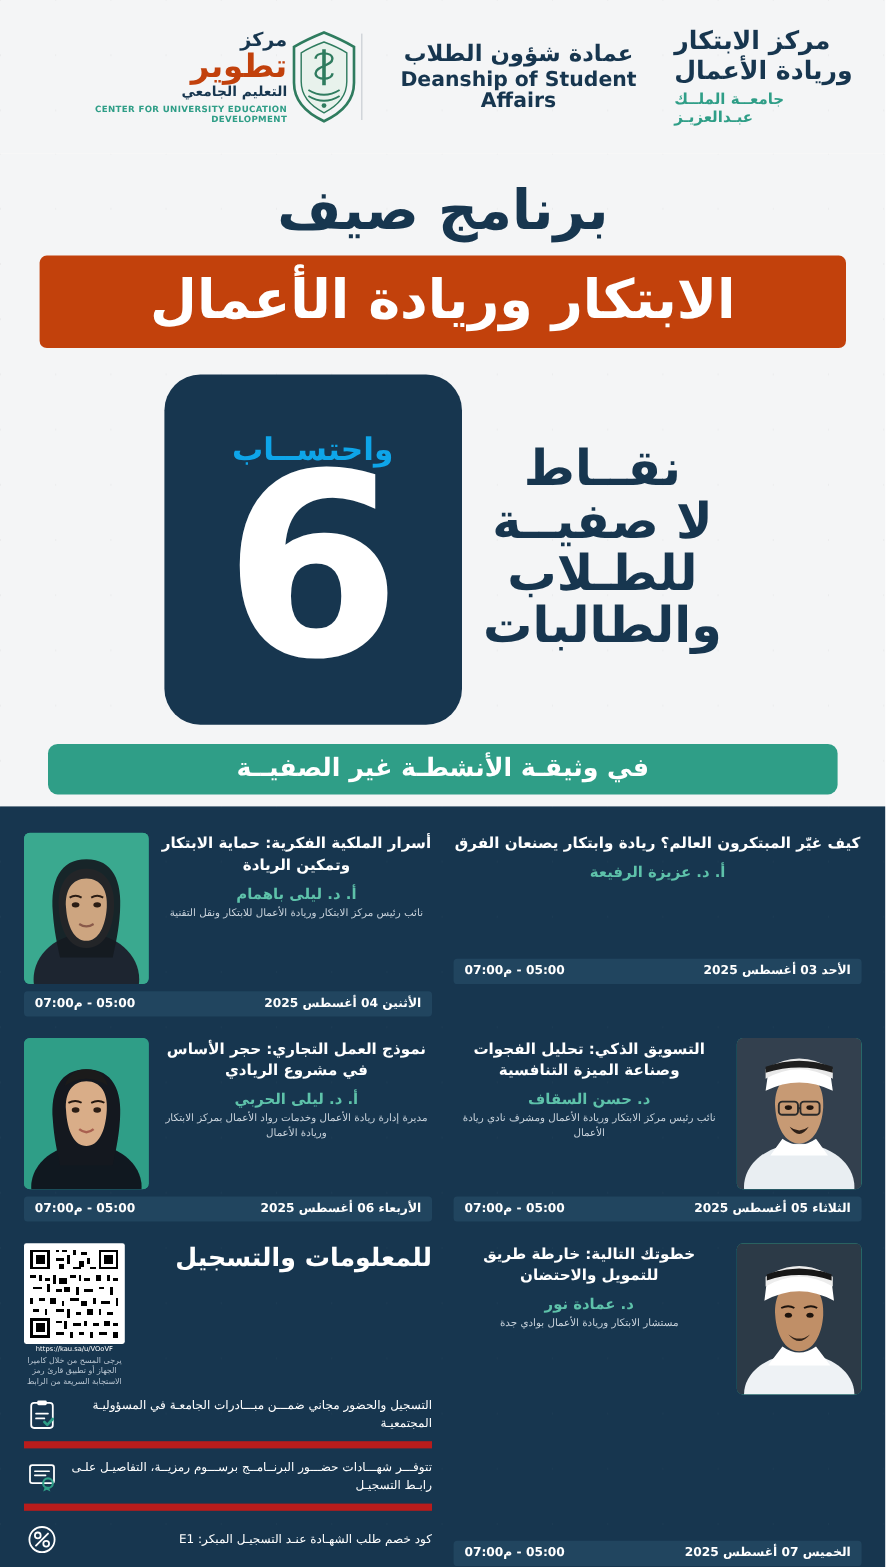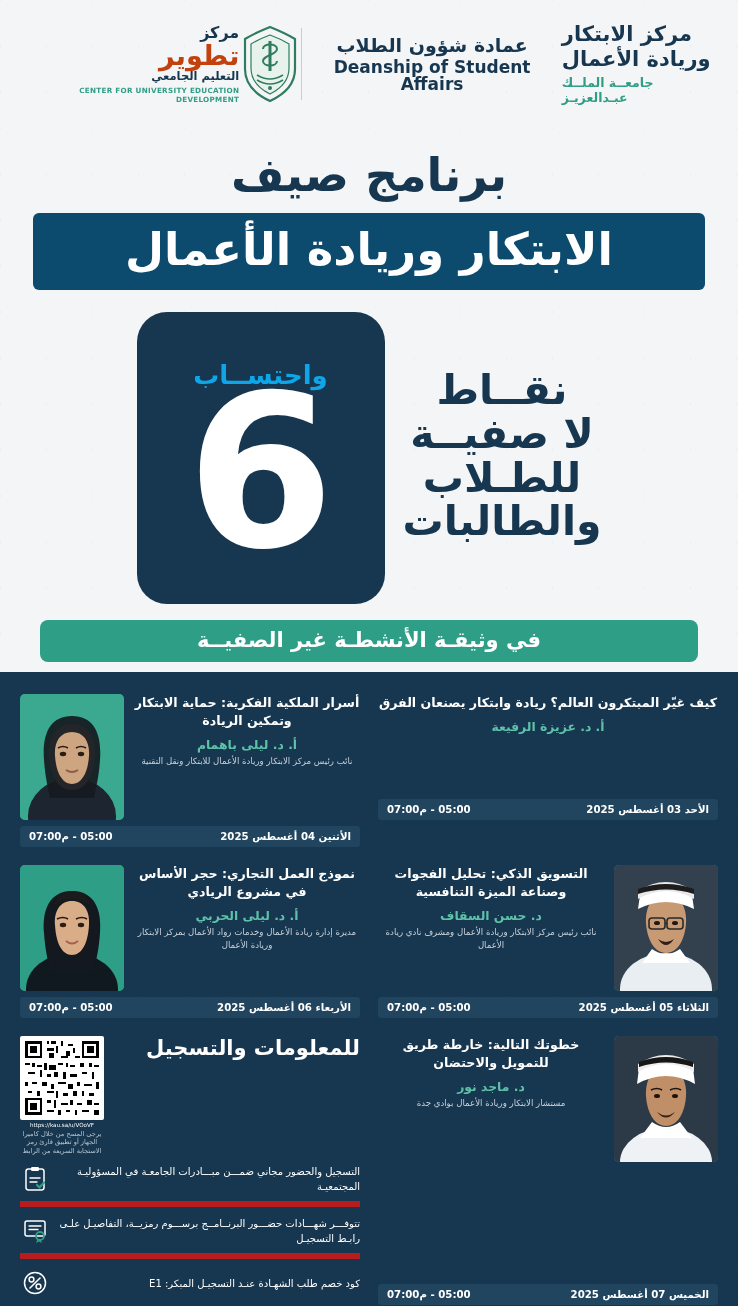--- a/index.html
+++ b/index.html
@@ -92,21 +92,21 @@
   }
   .t-summer {
     position: relative; z-index: 2;
     text-align: center; color: #17364f;
     font-size: 46px; font-weight: bold; line-height: 1.1;
     letter-spacing: -1px;
   }
   .t-band {
     position: relative; z-index: 2;
     margin: 12px 33px 0;
-    background: #0c4a6e;
+    background: #c2410c;
     border-radius: 6px;
     padding: 10px 0 14px;
     text-align: center;
   }
   .t-band span {
     color: #ffffff; font-size: 45px; font-weight: bold; letter-spacing: -1px;
   }
 
   
   .points-row {
@@ -437,21 +437,21 @@
               <path d="M38 86 q14 10 28 0 l12 16 -52 0 Z" fill="#ffffff"></path>
               <ellipse cx="43" cy="60" rx="3" ry="2.1" fill="#1e140d"></ellipse>
               <ellipse cx="61" cy="60" rx="3" ry="2.1" fill="#1e140d"></ellipse>
               <path d="M37 54 q6 -3 11 0" stroke="#1e140d" stroke-width="1.6" fill="none"></path>
               <path d="M56 54 q6 -3 11 0" stroke="#1e140d" stroke-width="1.6" fill="none"></path>
               <path d="M43 76 q9 7 18 0 q-9 11 -18 0 Z" fill="#32241a"></path>
             </svg>
           </div>
           <div class="card-body">
             <div class="c-title">خطوتك التالية: خارطة طريق للتمويل والاحتضان</div>
-            <div class="c-name">د. ماجد نور</div>
+            <div class="c-name">د. عمادة نور</div>
             <div class="c-role">مستشار الابتكار وريادة الأعمال بوادي جدة</div>
           </div>
         </div>
         <div class="c-time">
           <span>الخميس 07 أغسطس 2025</span>
           <span>05:00 - م07:00</span>
         </div>
       </div>
 
       <div class="reg-left">

